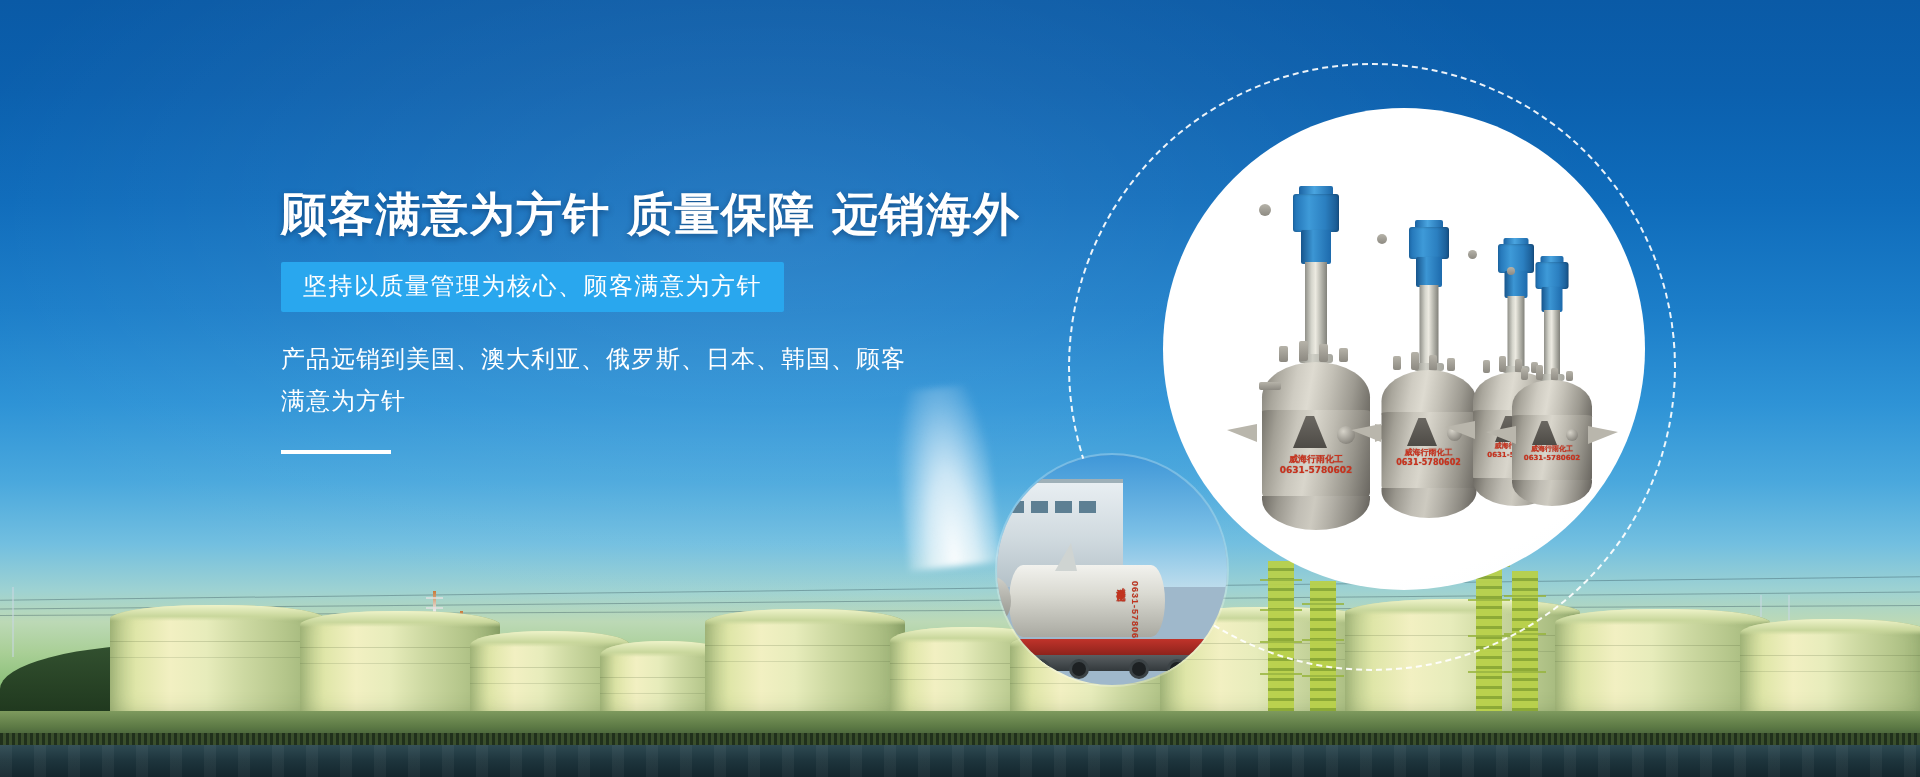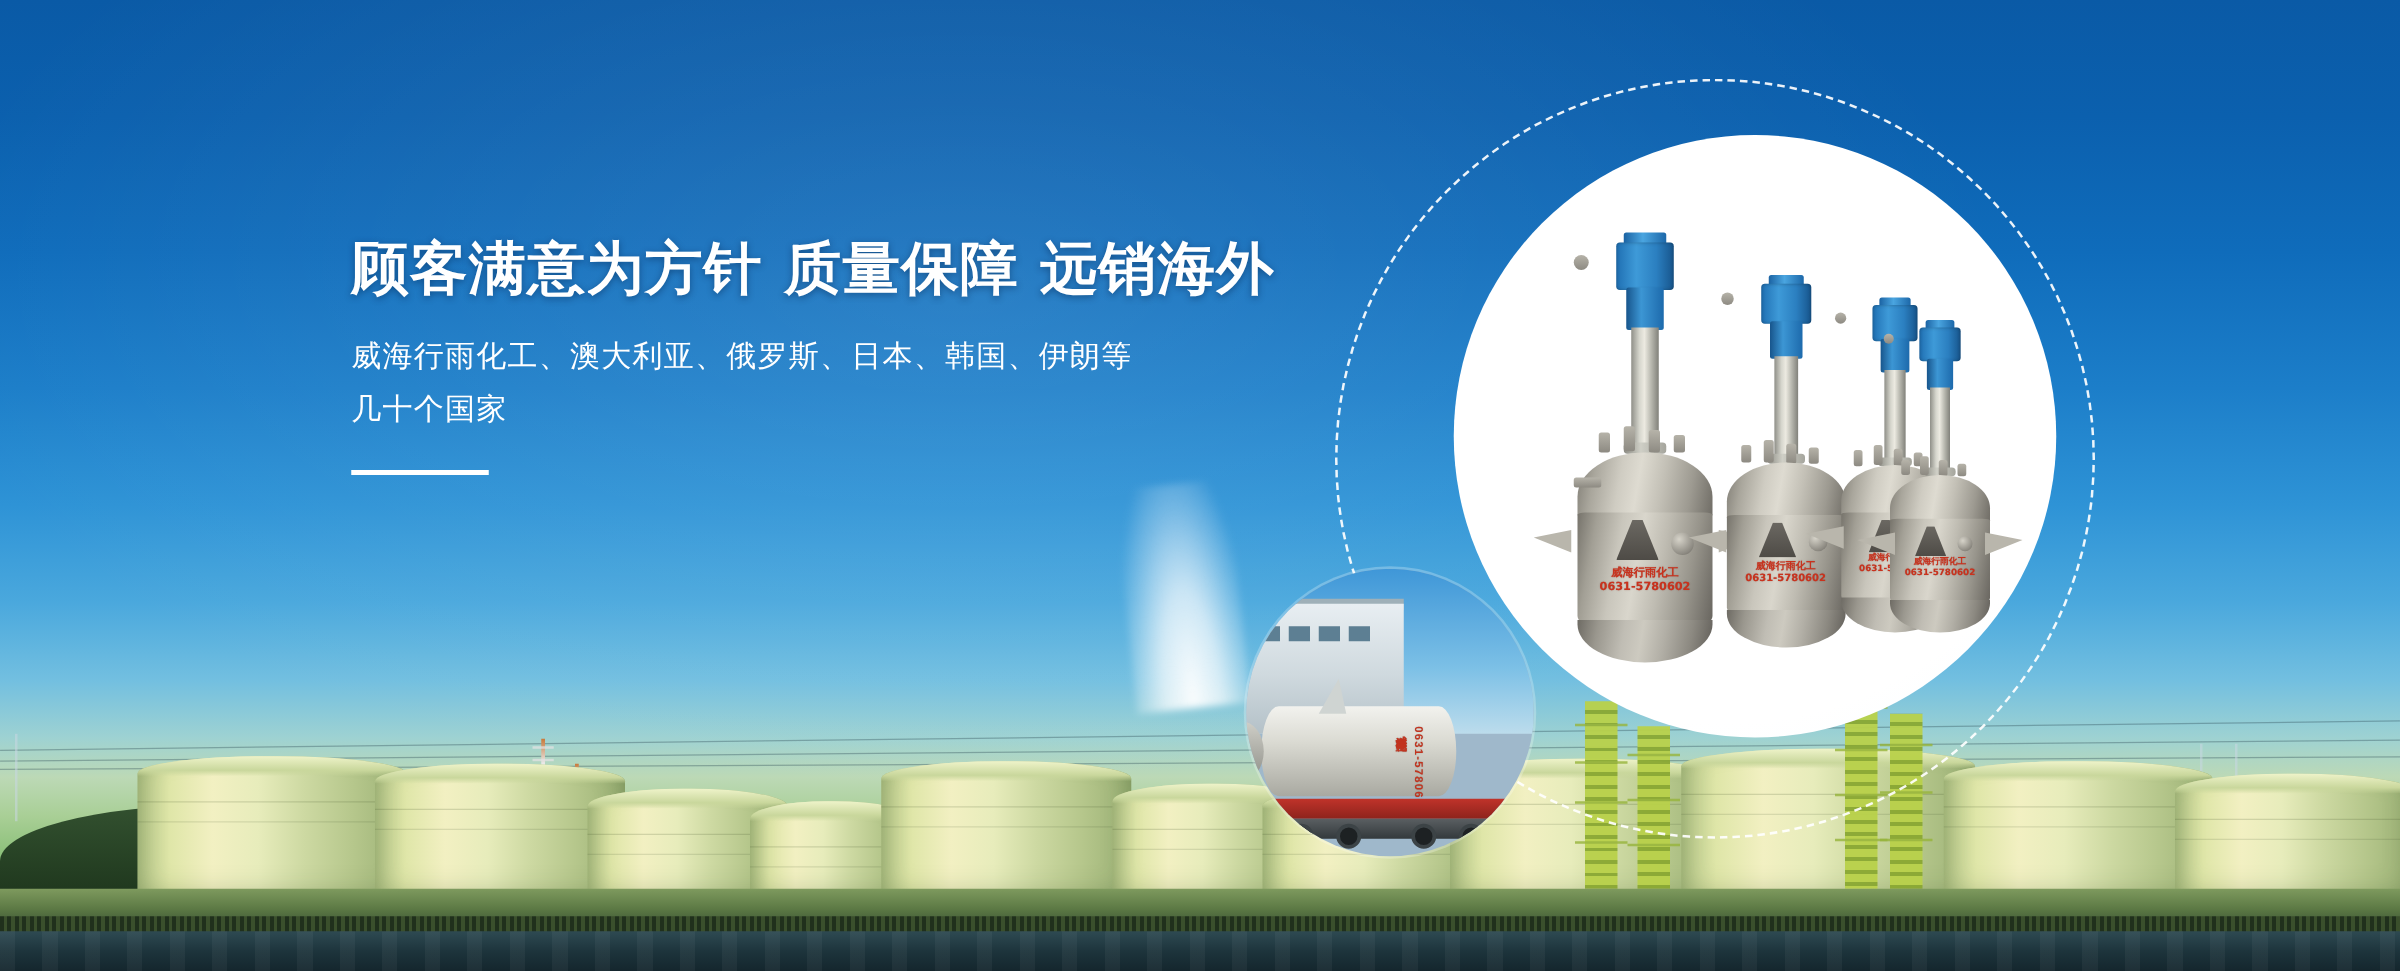--- a/index.html
+++ b/index.html
@@ -553,19 +553,22 @@
     <div class="tc-chassis"></div>
     <div class="tc-wheel" style="left:34px;"></div>
     <div class="tc-wheel" style="left:72px;"></div>
     <div class="tc-wheel" style="left:132px;"></div>
     <div class="tc-wheel" style="left:170px;"></div>
   </div>
 
   <div class="text-block">
     <div class="headline">顾客满意为方针 质量保障 远销海外</div>
 
-
-    <div class="desc">威海行雨化工、澳大利亚、俄罗斯、日本、韩国、伊朗等几十个国家</div>
+    <div class="subtitle-box">
+      <span>坚持以质量管理为核心、顾客满意为方针</span>
+    </div>
+
+    <div class="desc">产品远销到美国、澳大利亚、俄罗斯、日本、韩国、顾客满意为方针</div>
 
     <div class="divider"></div>
   </div>
 
 </div>
 
 </body></html>

